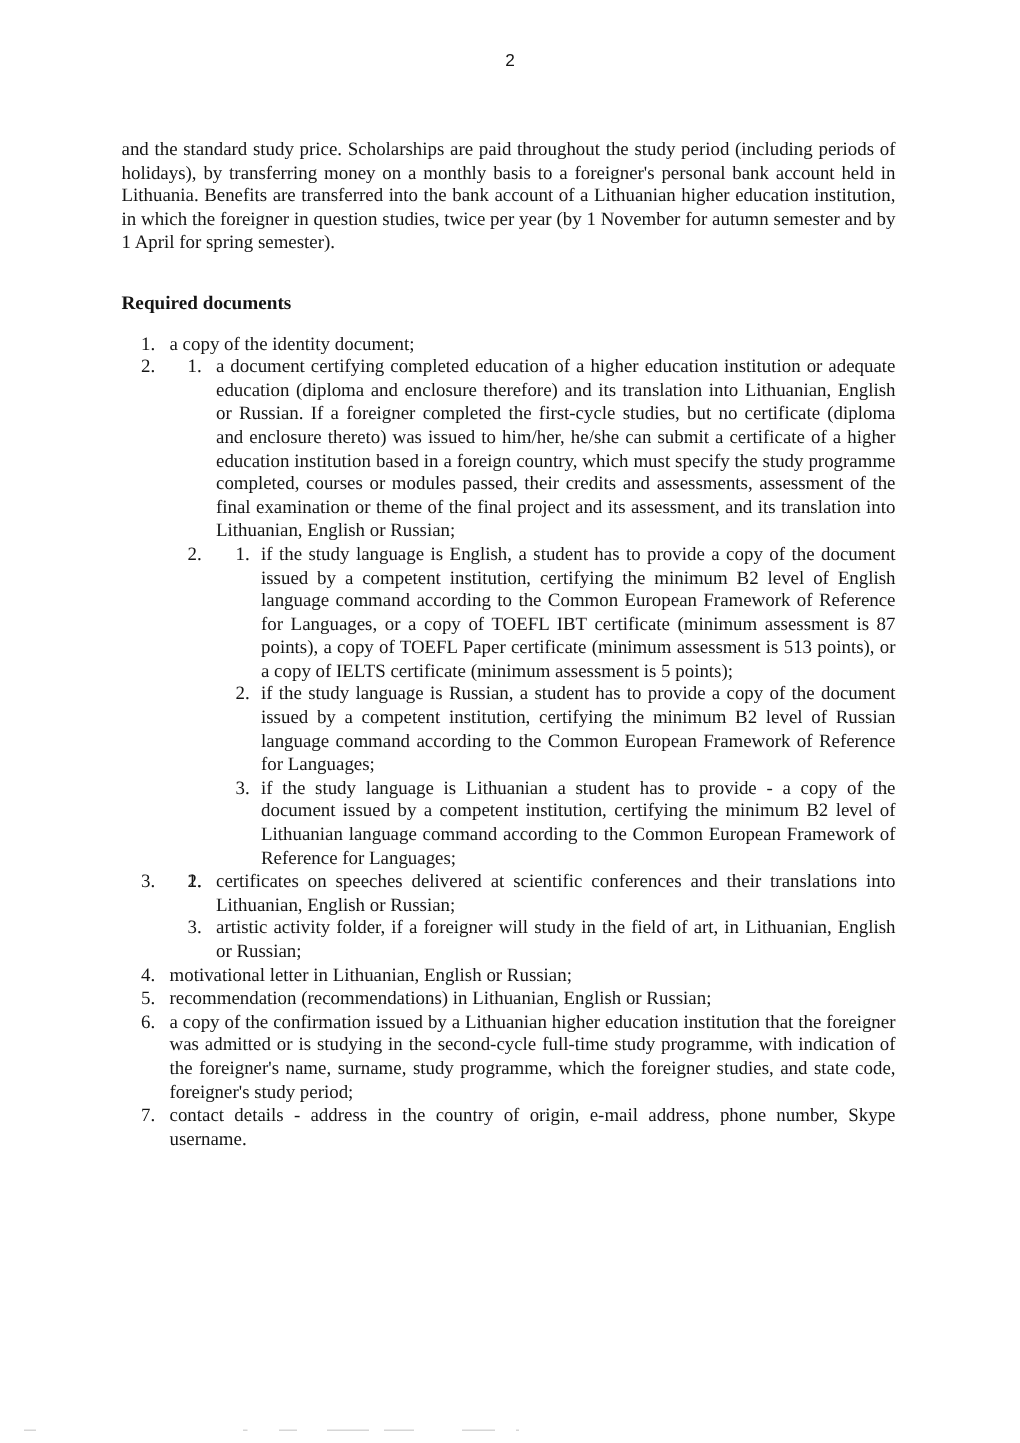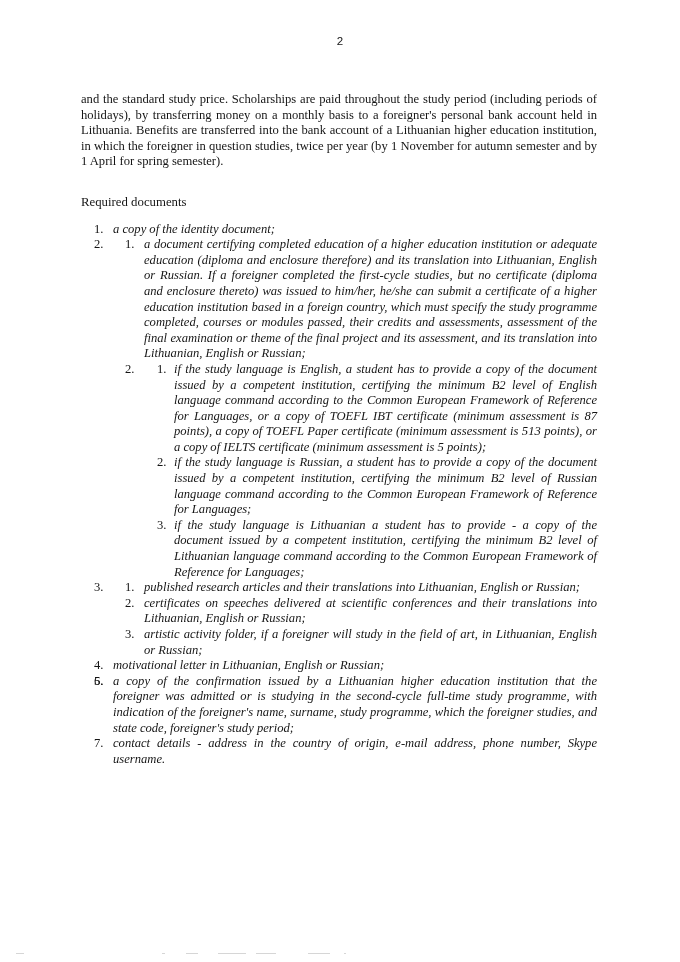--- a/index.html
+++ b/index.html
@@ -32,21 +32,21 @@
       left: 81px;
       width: 516px;
     }
     .para {
       margin: 0;
       text-align: justify;
       text-align-last: left;
     }
     .heading {
       margin: 25px 0 11px 0;
-      font-weight: normal;
+      font-weight: bold;
       font-size: 12.8px;
     }
     ol.list {
       list-style: none;
       margin: 0;
       padding: 0;
     }
     ol.list > li {
       position: relative;
       text-align: justify;
@@ -56,21 +56,21 @@
     ol.l1 > li > .num { left: 13px; }
     ol.l2 { margin-left: 0; }
     ol.l2 > li { padding-left: 31px; }
     ol.l2 > li > .num { left: 12px; }
     ol.l3 > li { padding-left: 30px; }
     ol.l3 > li > .num { left: 13px; }
     .num {
       position: absolute;
       top: 0;
     }
-    .li-text { display: inline; font-style: italic; }
+    .li-text { display: inline; }
     .footer-noise {
       position: absolute;
       top: 953px;
       left: 0;
       width: 680px;
       height: 4px;
     }
     .footer-noise span {
       position: absolute;
       top: 0;
@@ -121,40 +121,40 @@
           </ol>
         </li>
       </ol>
     </li>
 
     <li>
       <span class="num">3.</span>
       <ol class="list l2">
         <li>
           <span class="num">1.</span>
-          <span class="li-text">published research articles and their translations into Lithuanian,  English or Russian;</span>
         </li>
         <li>
           <span class="num">2.</span>
           <span class="li-text">certificates on speeches delivered at scientific conferences and their translations into Lithuanian, English or Russian;</span>
         </li>
         <li>
           <span class="num">3.</span>
           <span class="li-text">artistic activity folder, if a foreigner will study in the field of art, in Lithuanian, English or Russian;</span>
         </li>
       </ol>
     </li>
 
     <li>
       <span class="num">4.</span>
       <span class="li-text">motivational letter in Lithuanian, English or Russian;</span>
     </li>
 
     <li>
       <span class="num">5.</span>
+      <span class="li-text">recommendation (recommendations) in Lithuanian, English or Russian;</span>
     </li>
 
     <li>
       <span class="num">6.</span>
       <span class="li-text">a copy of the confirmation issued by a Lithuanian higher education institution that the foreigner was admitted or is studying in the second-cycle full-time study programme, with indication of the foreigner's name, surname, study programme, which the foreigner studies, and state code, foreigner's study period;</span>
     </li>
 
     <li>
       <span class="num">7.</span>
       <span class="li-text">contact details - address in the country of origin, e-mail address, phone number, Skype username.</span>

